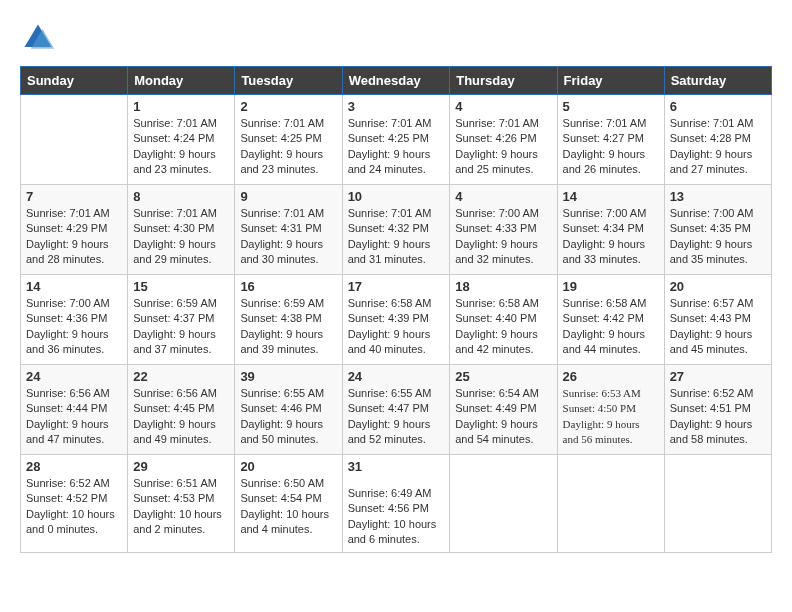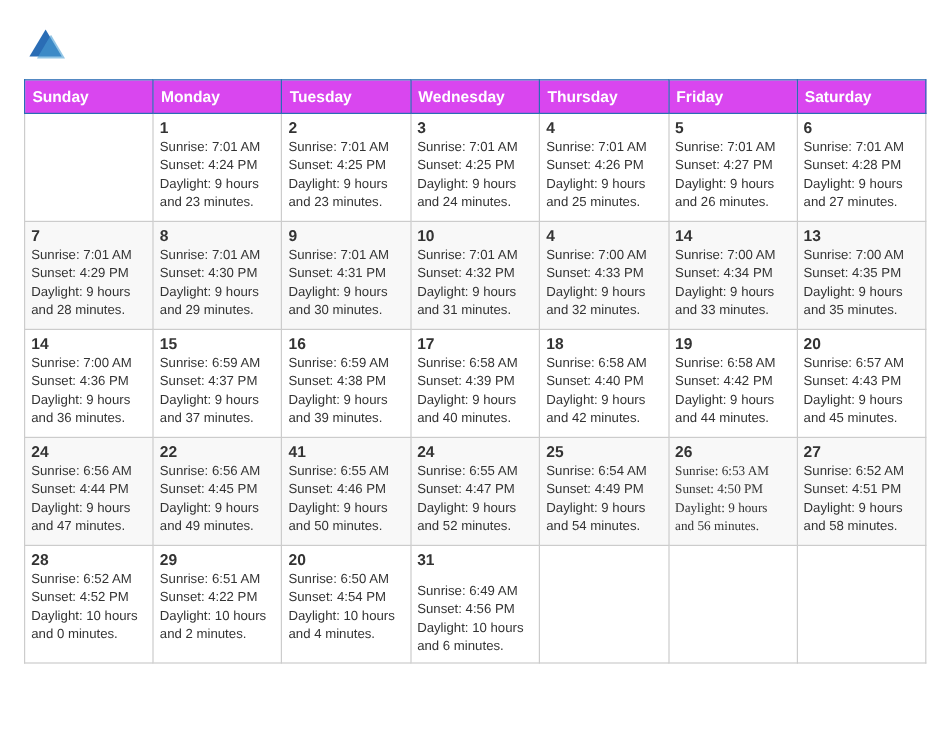--- a/index.html
+++ b/index.html
@@ -45,21 +45,21 @@
     .calendar-subtitle {
       font-size: 15px;
       color: #555;
     }
     table {
       width: 100%;
       border-collapse: collapse;
       font-size: 11px;
     }
     .day-header {
-      background-color: #d946ef;
+      background-color: #404040;
       color: white;
       text-align: left;
       padding: 6px 6px;
       font-size: 13px;
       font-weight: bold;
       border: 1px solid #2a6db5;
     }
     .day-cell {
       vertical-align: top;
       border: 1px solid #ccc;
@@ -273,21 +273,21 @@
 and 47 minutes.</div>
         </td>
         <td class="day-cell">
           <div class="day-number">22</div>
           <div class="day-info" style="white-space: pre-line;">Sunrise: 6:56 AM
 Sunset: 4:45 PM
 Daylight: 9 hours
 and 49 minutes.</div>
         </td>
         <td class="day-cell">
-          <div class="day-number">41</div>
+          <div class="day-number">39</div>
           <div class="day-info" style="white-space: pre-line;">Sunrise: 6:55 AM
 Sunset: 4:46 PM
 Daylight: 9 hours
 and 50 minutes.</div>
         </td>
         <td class="day-cell">
           <div class="day-number">24</div>
           <div class="day-info" style="white-space: pre-line;">Sunrise: 6:55 AM
 Sunset: 4:47 PM
 Daylight: 9 hours
@@ -319,21 +319,21 @@
         <td class="day-cell">
           <div class="day-number">28</div>
           <div class="day-info" style="white-space: pre-line;">Sunrise: 6:52 AM
 Sunset: 4:52 PM
 Daylight: 10 hours
 and 0 minutes.</div>
         </td>
         <td class="day-cell">
           <div class="day-number">29</div>
           <div class="day-info" style="white-space: pre-line;">Sunrise: 6:51 AM
-Sunset: 4:22 PM
+Sunset: 4:53 PM
 Daylight: 10 hours
 and 2 minutes.</div>
         </td>
         <td class="day-cell">
           <div class="day-number">20</div>
           <div class="day-info" style="white-space: pre-line;">Sunrise: 6:50 AM
 Sunset: 4:54 PM
 Daylight: 10 hours
 and 4 minutes.</div>
         </td>

